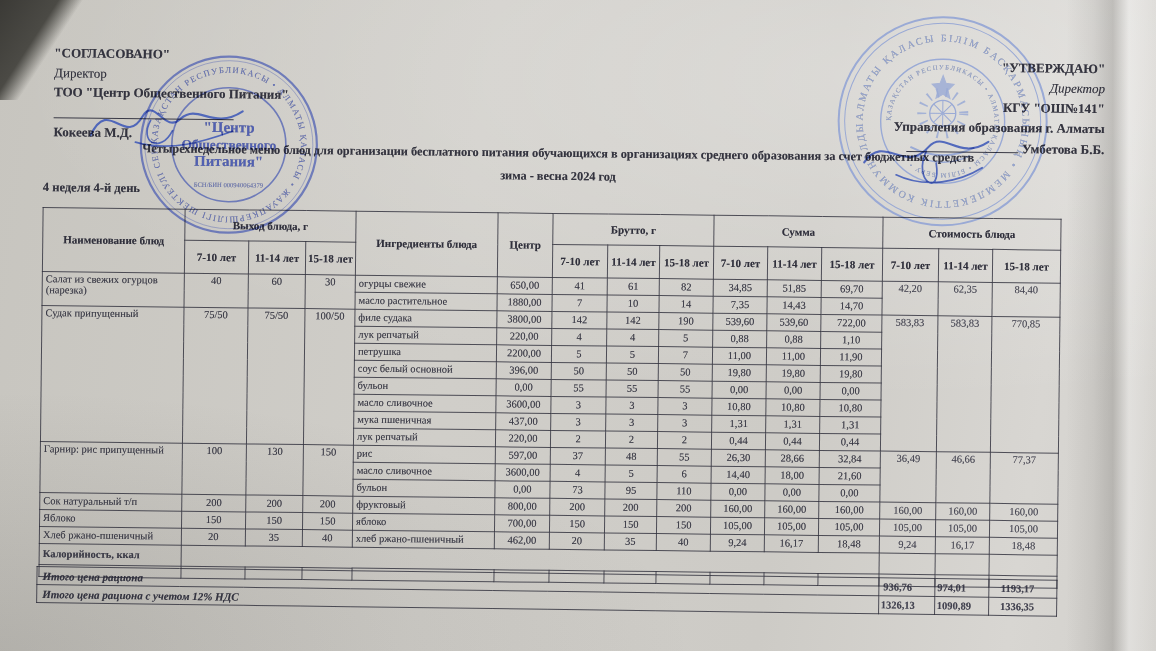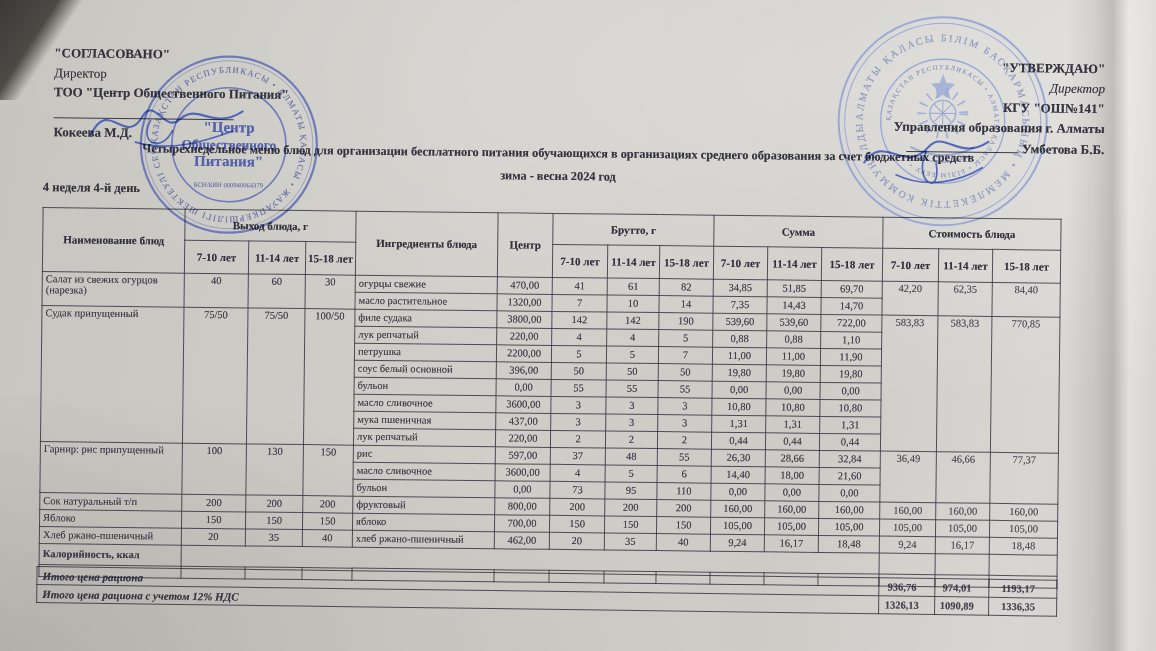--- a/index.html
+++ b/index.html
@@ -36,21 +36,21 @@
   #menu-table thead tr:nth-child(2) th{height:32px;}
   #menu-table tbody td{height:16px;line-height:1.05;}
   td[rowspan]{vertical-align:top;padding-top:1px;}
   .nm{text-align:left;padding-left:3px;white-space:normal;line-height:1.12;}
   .ig{text-align:left;padding-left:3px;}
   .cal{font-weight:bold;height:20px!important;}
   tr.thin td{height:11px!important;}
   .cost{color:rgba(52,52,68,.78);}
   #totals-table td{height:17px;}
   .tot-label{font-weight:bold;font-style:italic;text-align:left;padding-left:5px;font-size:11px;color:rgba(44,44,58,.9);}
-  .tot-val{padding-right:11px;font-weight:bold;color:rgba(50,50,66,.8);}
+  .tot-val{text-align:right;padding-right:22px;font-weight:bold;color:rgba(50,50,66,.8);}
   .stamp,.signature{position:absolute;mix-blend-mode:multiply;}
   .stamp-left{left:138px;top:53px;opacity:.88;}
   .stamp-right{left:826px;top:2px;opacity:.9;}
   .signature-left{left:82px;top:92px;opacity:.85;}
   .signature-right{left:858px;top:116px;opacity:.85;}
 </style>
 </head>
 <body>
 
 <div class="photo">
@@ -125,34 +125,34 @@
             <th>15-18 лет</th>
           </tr>
         </thead>
       <tbody>
           <tr>
             <td rowspan="2" class="nm">Салат из свежих огурцов (нарезка)</td>
             <td rowspan="2">40</td>
             <td rowspan="2">60</td>
             <td rowspan="2">30</td>
             <td class="ig">огурцы свежие</td>
-            <td>470,00</td>
+            <td>650,00</td>
             <td>41</td>
             <td>61</td>
             <td>82</td>
             <td>34,85</td>
             <td>51,85</td>
             <td>69,70</td>
             <td rowspan="2" class="cost">42,20</td>
             <td rowspan="2" class="cost">62,35</td>
             <td rowspan="2" class="cost">84,40</td>
           </tr>
           <tr>
             <td class="ig">масло растительное</td>
-            <td>1320,00</td>
+            <td>1880,00</td>
             <td>7</td>
             <td>10</td>
             <td>14</td>
             <td>7,35</td>
             <td>14,43</td>
             <td>14,70</td>
           </tr>
           <tr>
             <td rowspan="8" class="nm">Судак припущенный</td>
             <td rowspan="8">75/50</td>

